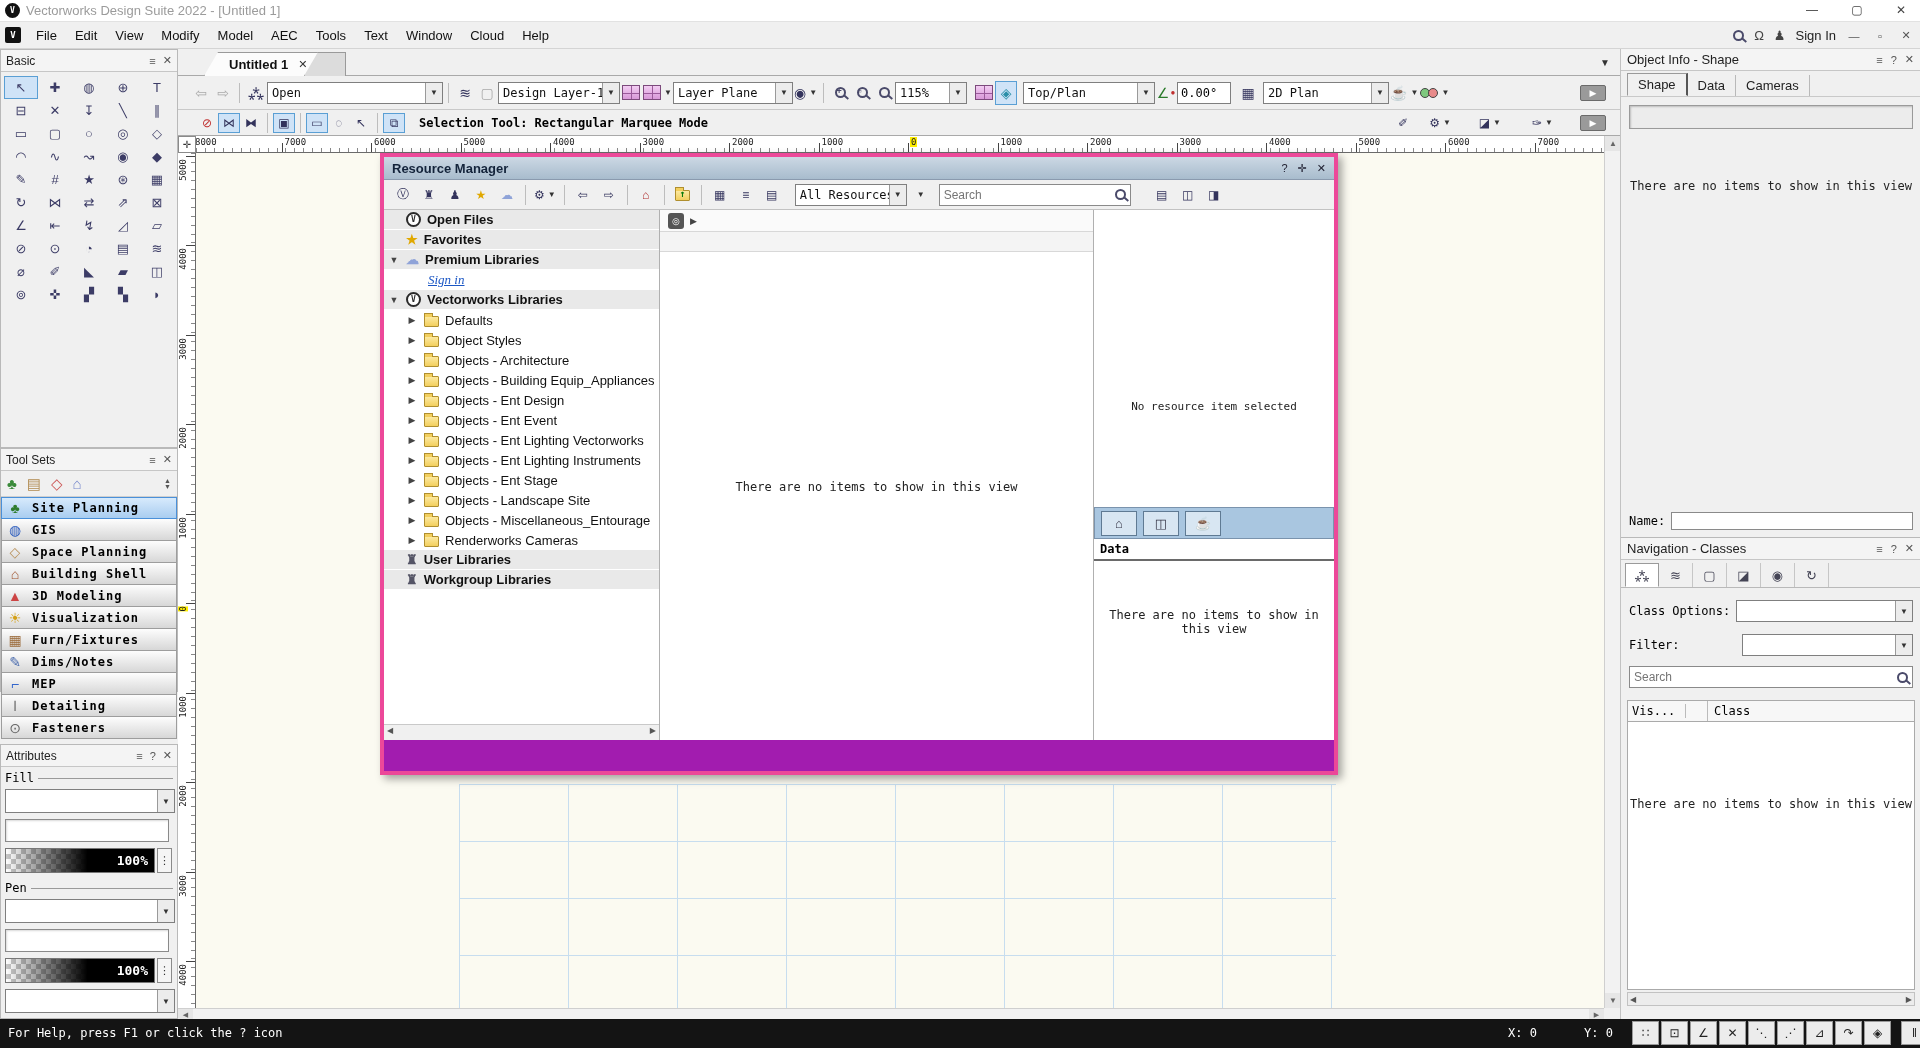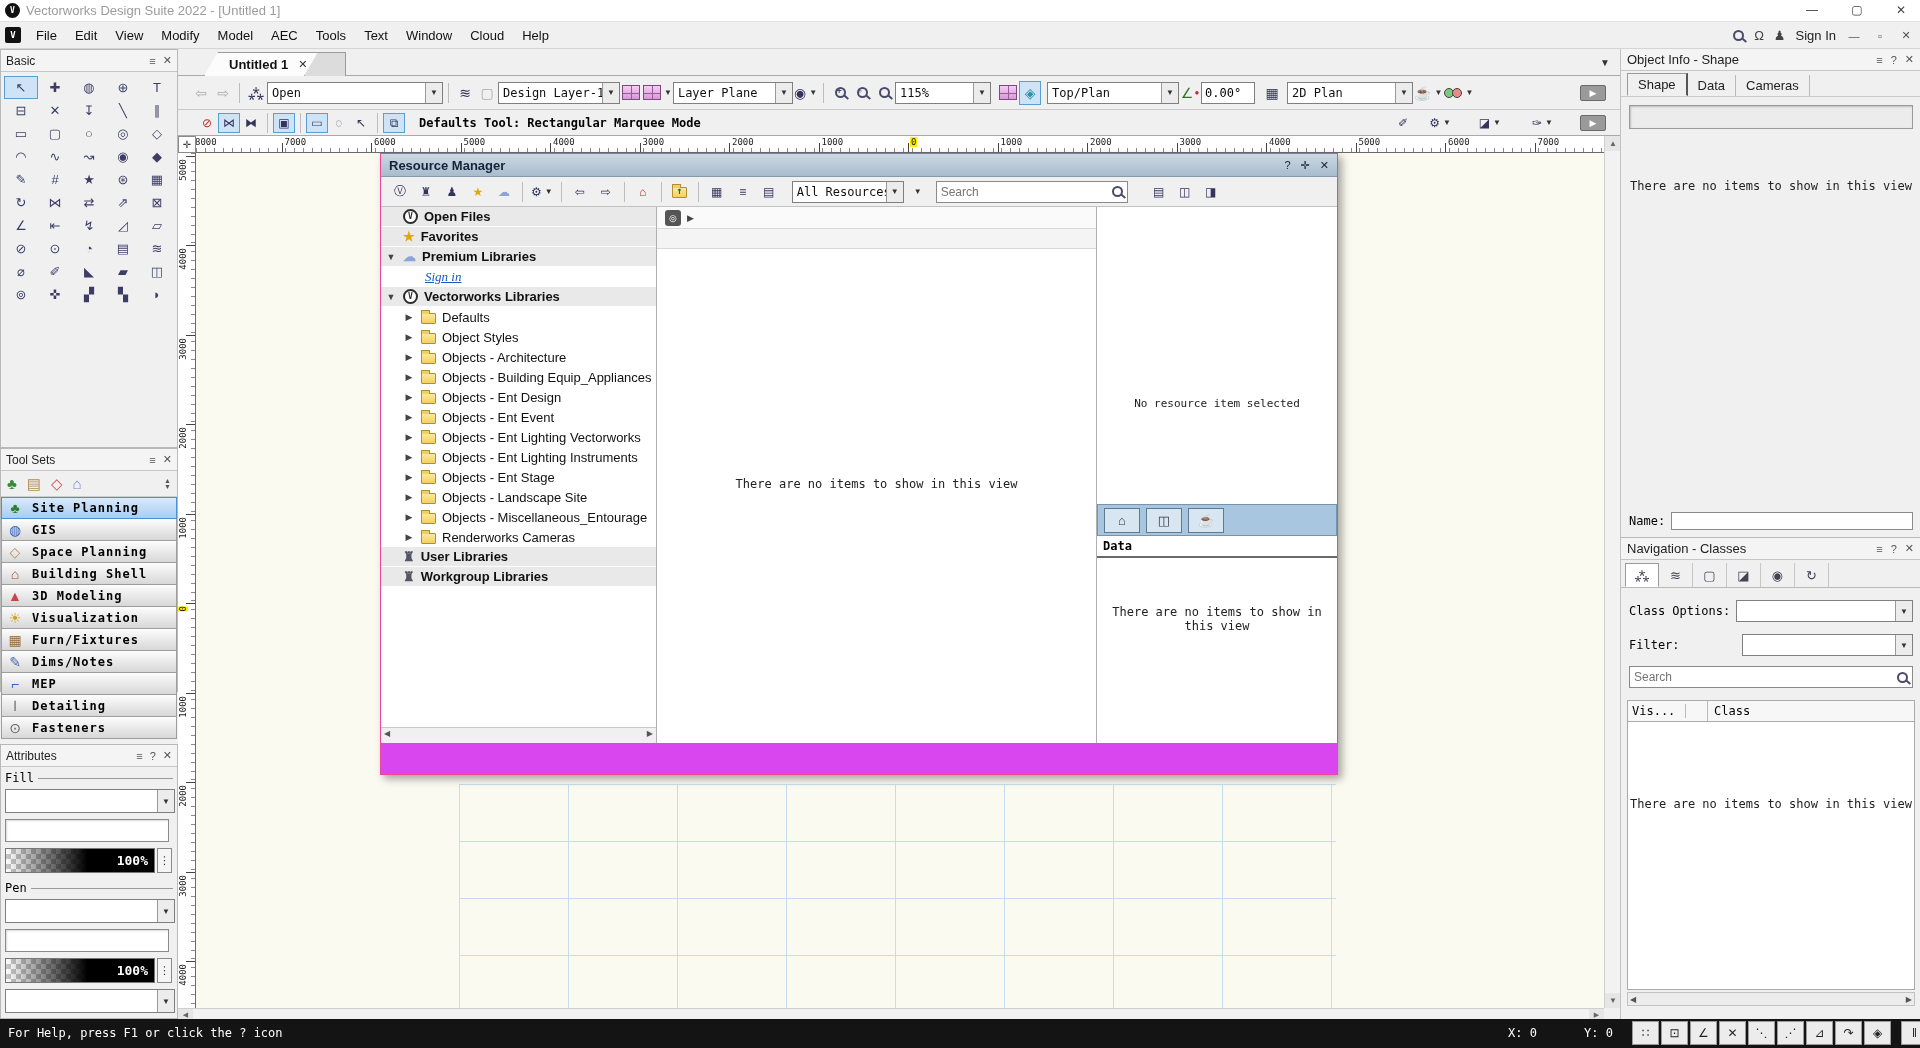--- a/index.html
+++ b/index.html
@@ -100,21 +100,21 @@
   #canvas { position:absolute; left:196px; top:153px; width:1408px; height:855px; background:#fbfaf1; overflow:hidden; }
   #grid { position:absolute; left:263px; top:631px; width:877px; height:224px;
           background-image:repeating-linear-gradient(to right,#c7ddef 0 1px,transparent 1px 109px),
                            repeating-linear-gradient(to bottom,#c7ddef 0 1px,transparent 1px 57px); }
   .scroll-v { position:absolute; left:1604px; top:136px; width:16px; height:872px; background:#f2f2f2; border-left:1px solid #cfcfcf; }
   .scroll-v .a { position:absolute; left:0; width:16px; height:15px; text-align:center; font-size:8px; color:#666; line-height:15px; background:#e6e6e6; }
   .scroll-h { position:absolute; left:178px; top:1008px; width:1426px; height:11px; background:#f2f2f2; border-top:1px solid #cfcfcf; }
   .scroll-h .a { position:absolute; top:0; width:15px; height:11px; text-align:center; font-size:7px; color:#666; line-height:11px; background:#e6e6e6; }
 
   
-  #rm { position:absolute; left:380px; top:153px; width:958px; height:622px; background:#d946ef; border:1px solid #ec4899; box-shadow:4px 4px 8px rgba(0,0,0,.35); }
+  #rm { position:absolute; left:380px; top:153px; width:958px; height:622px; background:#a21caf; border:4px solid #ec4899; box-shadow:4px 4px 8px rgba(0,0,0,.35); }
   #rm-title { height:23px; background:linear-gradient(#ccd8e4,#a8bccd); display:flex; align-items:center; padding:0 8px; border-bottom:1px solid #8a9aae; }
   #rm-title .t { flex:1; font-weight:bold; font-size:13px; color:#13233a; }
   #rm-title .ic { margin-left:10px; font-size:11px; color:#223; }
   #rm-toolbar { height:30px; display:flex; align-items:center; padding:0 6px; border-bottom:1px solid #c2c2c2; background:#f0f0f0; }
   #rm-toolbar .tbtn { margin:0 2px; }
   #rm-body { position:absolute; left:0; top:53px; right:0; bottom:31px; display:flex; }
   #rm-tree { width:276px; background:#fff; border-right:1px solid #b0b0b0; position:relative; overflow:hidden; }
   #rm-tree-rows { position:absolute; left:0; top:0; right:0; bottom:16px; overflow:hidden; }
   .tree-row { height:20px; display:flex; align-items:center; gap:6px; padding:0 4px; font-size:13px; color:#111; }
   .tree-row.root { background:#e9e9e9; border-bottom:1px solid #fff; font-weight:bold; }
@@ -411,21 +411,21 @@
         </span>
       </span>
     <span class="tbtn">
         <span class="mag">
           <span class="plus">▫</span>
         </span>
       </span>
     <span class="tbtn">
         <span class="mag"></span>
       </span>
-    <div class="combo vb-combo" style="width:96px">
+    <div class="combo vb-combo" style="width:72px">
       <span class="txt">115%</span>
         <span class="arr">▼</span>
     </div>
     <span class="tbtn" style="margin-left:6px">
         <span class="winicon"></span>
       </span>
     <span class="tbtn on" style="color:#2a8fa8">◈</span>
     <div class="combo vb-combo" style="width:132px;margin-left:6px">
       <span class="txt">Top/Plan</span>
         <span class="arr">▼</span>
@@ -453,21 +453,21 @@
     <span class="tbtn small on">⋈</span>
     <span class="tbtn small">⧓</span>
     <span class="vsep"></span>
     <span class="tbtn small on">▣</span>
     <span class="vsep"></span>
     <span class="tbtn small on">▭</span>
     <span class="tbtn small">◌</span>
     <span class="tbtn small">↖</span>
     <span class="vsep"></span>
     <span class="tbtn small on">⧉</span>
-    <span class="mode-text">Defaults Tool: Rectangular Marquee Mode</span>
+    <span class="mode-text">Selection Tool: Rectangular Marquee Mode</span>
     <span class="tbtn small" style="position:absolute;right:206px">✐</span>
     <span class="tbtn small" style="position:absolute;right:168px">⚙<span class="dd">▼</span></span>
     <span class="tbtn small" style="position:absolute;right:118px">◪<span class="dd">▼</span></span>
     <span class="tbtn small" style="position:absolute;right:66px">✑<span class="dd">▼</span></span>
     <span class="darkbtn" style="position:absolute;right:14px">▶</span>
   </div>
 
   <div id="corner">✛</div>
   <div id="ruler-top">
       <div class="minors"></div>

